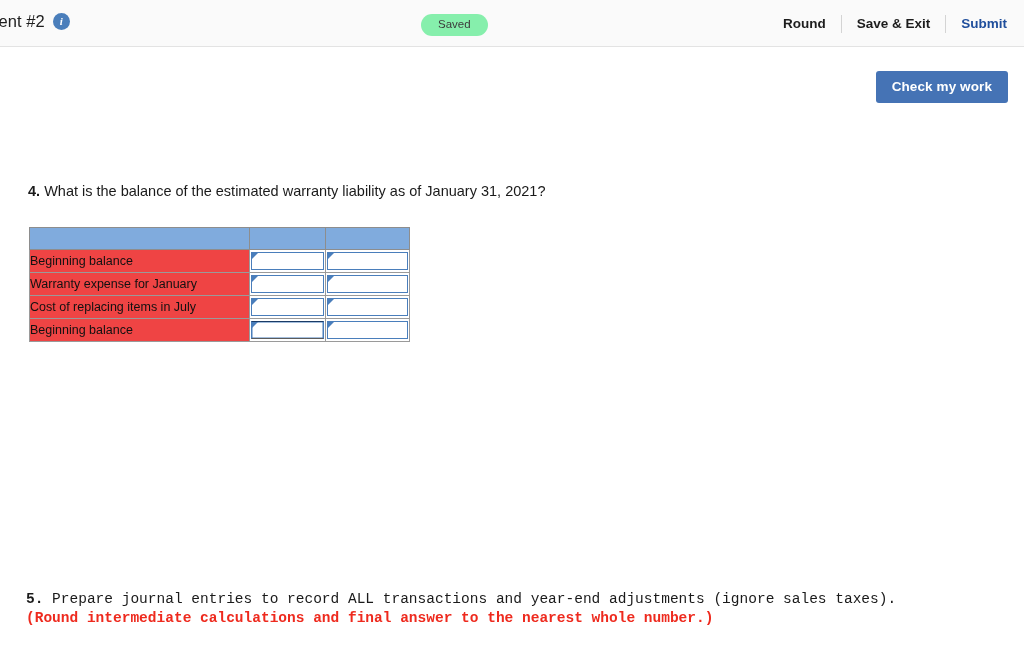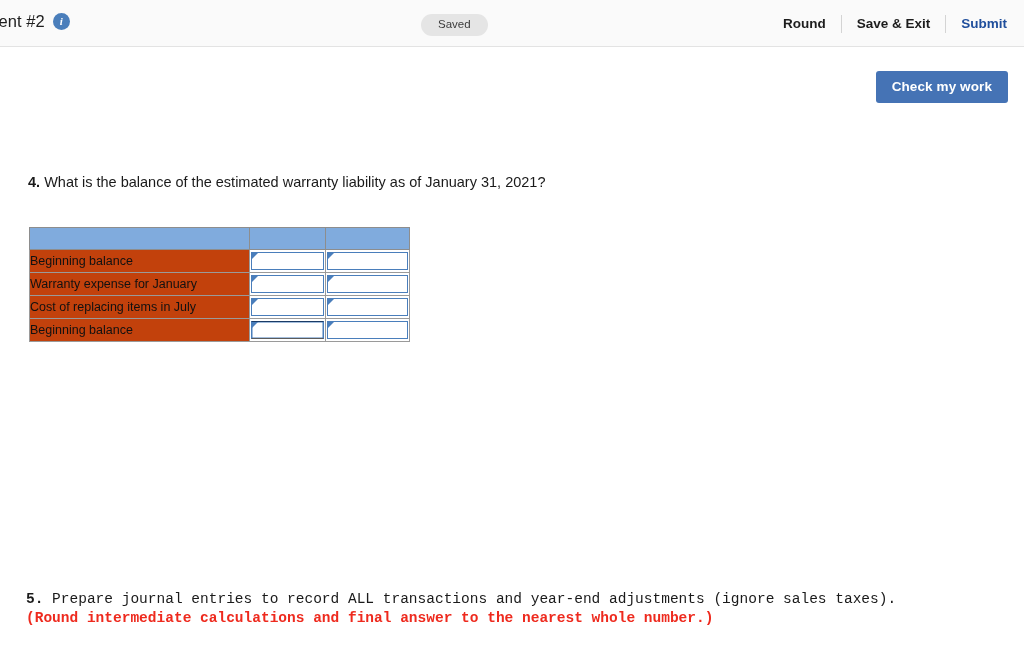--- a/index.html
+++ b/index.html
@@ -55,21 +55,21 @@
     align-items: center;
     justify-content: center;
     line-height: 1;
     cursor: pointer;
   }
 
   .saved-badge {
     position: absolute;
     left: 421px;
     top: 14px;
-    background: #e5e5e5;
+    background: #86efac;
     color: #3c3c3c;
     font-size: 11.5px;
     border-radius: 11px;
     padding: 4px 17px;
     line-height: 1.2;
   }
 
   .topbar-right {
     position: absolute;
     right: 14px;
@@ -111,36 +111,36 @@
     cursor: pointer;
     font-family: "Liberation Sans", sans-serif;
     letter-spacing: 0.1px;
     margin-top: 12px;
   }
 
   
   .q4 {
     position: absolute;
     left: 28px;
-    top: 173px;
+    top: 182px;
     font-size: 14.5px;
     color: #1a1a1a;
     line-height: 1.35;
   }
   .qnum { font-weight: bold; }
 
   
   .answer-table {
     position: absolute;
     left: 29px;
     top: 227px;
     border-collapse: collapse;
     table-layout: fixed;
     width: 380px;
-    background: #c2410c;
+    background: #ef4444;
   }
   .answer-table td {
     border: 1px solid #9a9a9a;
     padding: 0;
     height: 22px;
     vertical-align: middle;
   }
   .answer-table .col-label { width: 220px; }
   .answer-table .col-2 { width: 76px; }
   .answer-table .col-3 { width: 84px; }

